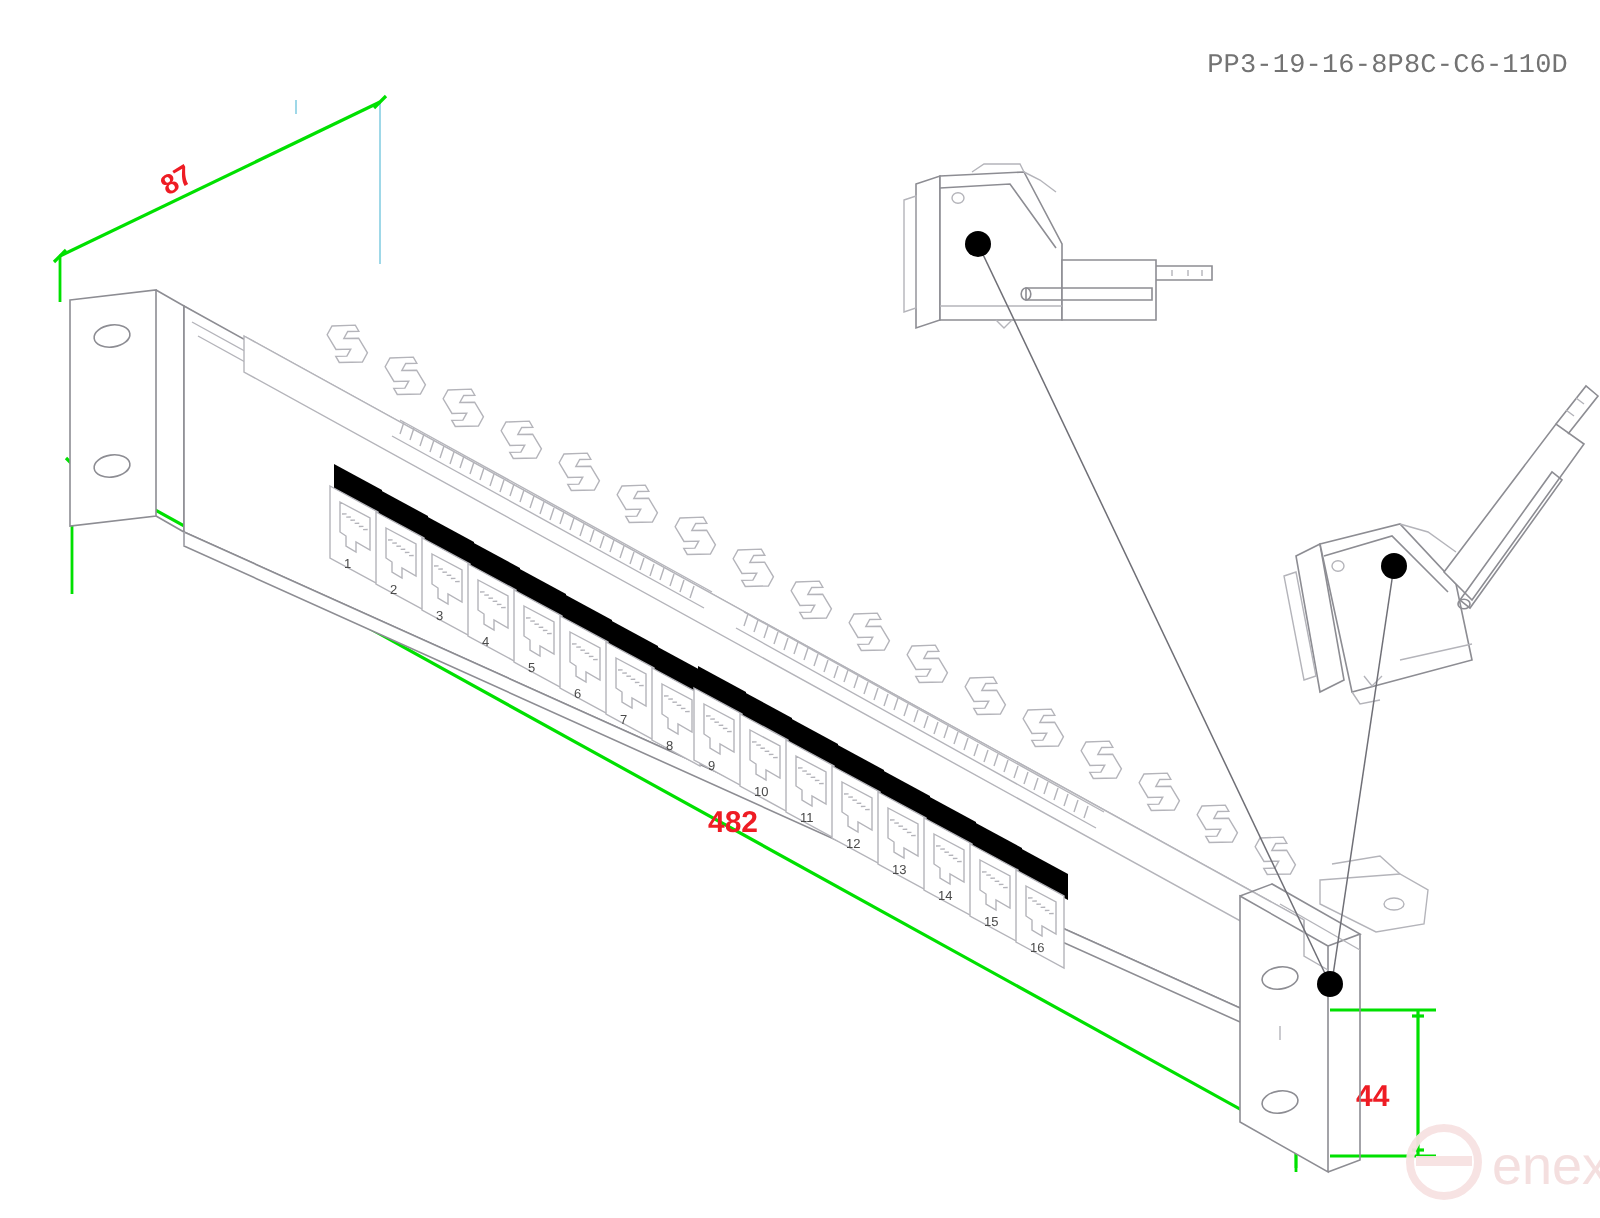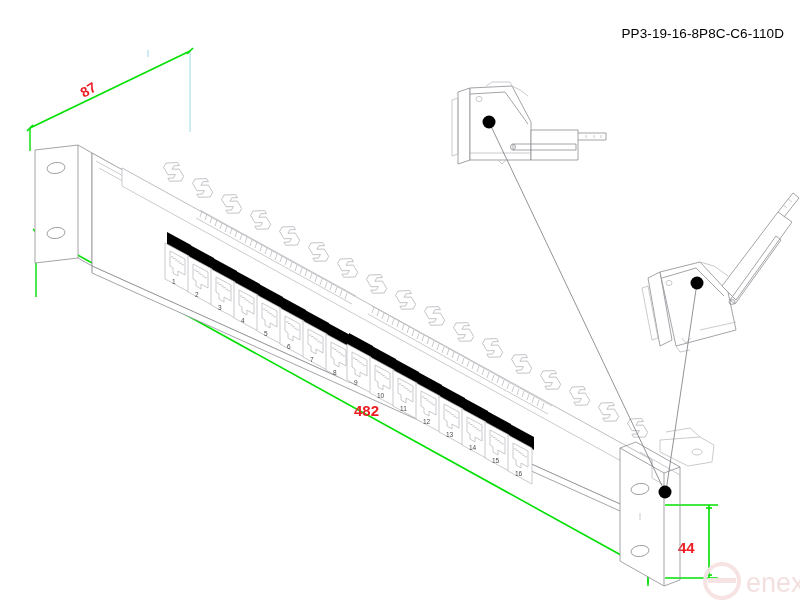--- a/index.html
+++ b/index.html
@@ -23,24 +23,24 @@
     left: 0;
     top: 0;
     width: 800px;
     height: 609px;
   }
   #part-title {
     position: absolute;
     right: 16px;
     top: 26px;
     font-size: 13.5px;
-    color: #000000;
+    color: #737373;
     letter-spacing: 0.1px;
     white-space: nowrap;
-    font-family: Liberation Sans, sans-serif;
+    font-family: Liberation Mono, monospace;
   }
   .dim-text {
     font-family: "Liberation Sans", sans-serif;
     font-weight: bold;
     fill: #ee1c24;
   }
   .port-num {
     font-family: "Liberation Sans", sans-serif;
     fill: #4a4a4a;
   }

